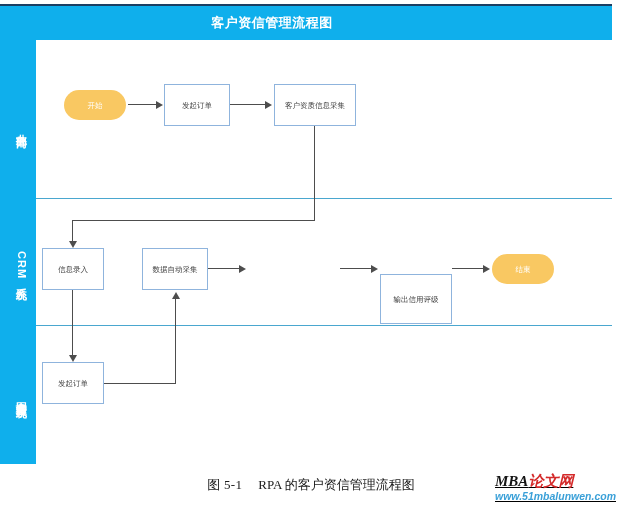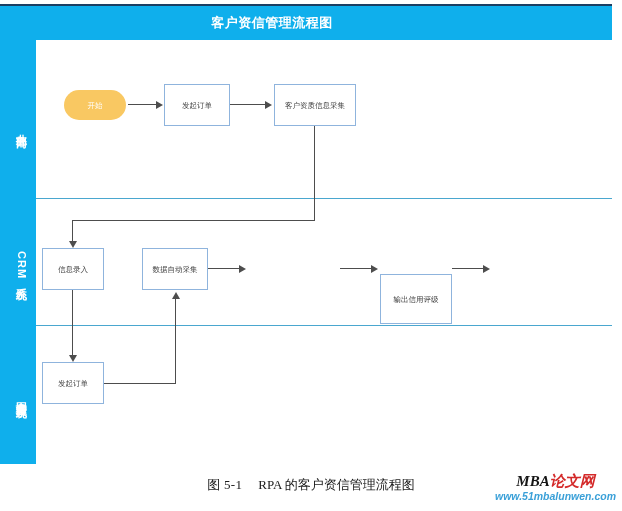--- a/index.html
+++ b/index.html
@@ -165,22 +165,23 @@
     color: #1a1a1a;
   }
   #caption .cap-num { letter-spacing: 0.3px; }
   #caption .cap-gap { display: inline-block; width: 16px; }
 
   
   #watermark {
     position: absolute;
     right: 6px;
     top: 474px;
-    text-align: center;
+    text-align: left;
     line-height: 1.05;
+    text-decoration: underline;
   }
   #watermark .wm-main {
     font-family: "Liberation Serif", "DejaVu Serif", serif;
     font-size: 15px;
     font-weight: bold;
     font-style: italic;
     color: #151515;
     display: block;
   }
   #watermark .wm-main .wm-cn { color: #d42a2a; }
@@ -249,20 +250,23 @@
 
       <div class="node process" style="left:106px; top:208px; width:66px; height:42px;">
         <span>数据自动采集</span>
       </div>
 
 
       <div class="node process" style="left:344px; top:208px; width:72px; height:50px;margin-top:26px;">
         <span>输出信用评级</span>
       </div>
 
+      <div class="node terminator" style="left:456px; top:214px; width:62px; height:30px;">
+        <span>结束</span>
+      </div>
 
       <div class="conn h" style="left:172px; top:228px; width:32px;"></div>
       <div class="arrow right" style="left:203px; top:225px;"></div>
 
       <div class="conn h" style="left:304px; top:228px; width:32px;"></div>
       <div class="arrow right" style="left:335px; top:225px;"></div>
 
       <div class="conn h" style="left:416px; top:228px; width:32px;"></div>
       <div class="arrow right" style="left:447px; top:225px;"></div>
 

